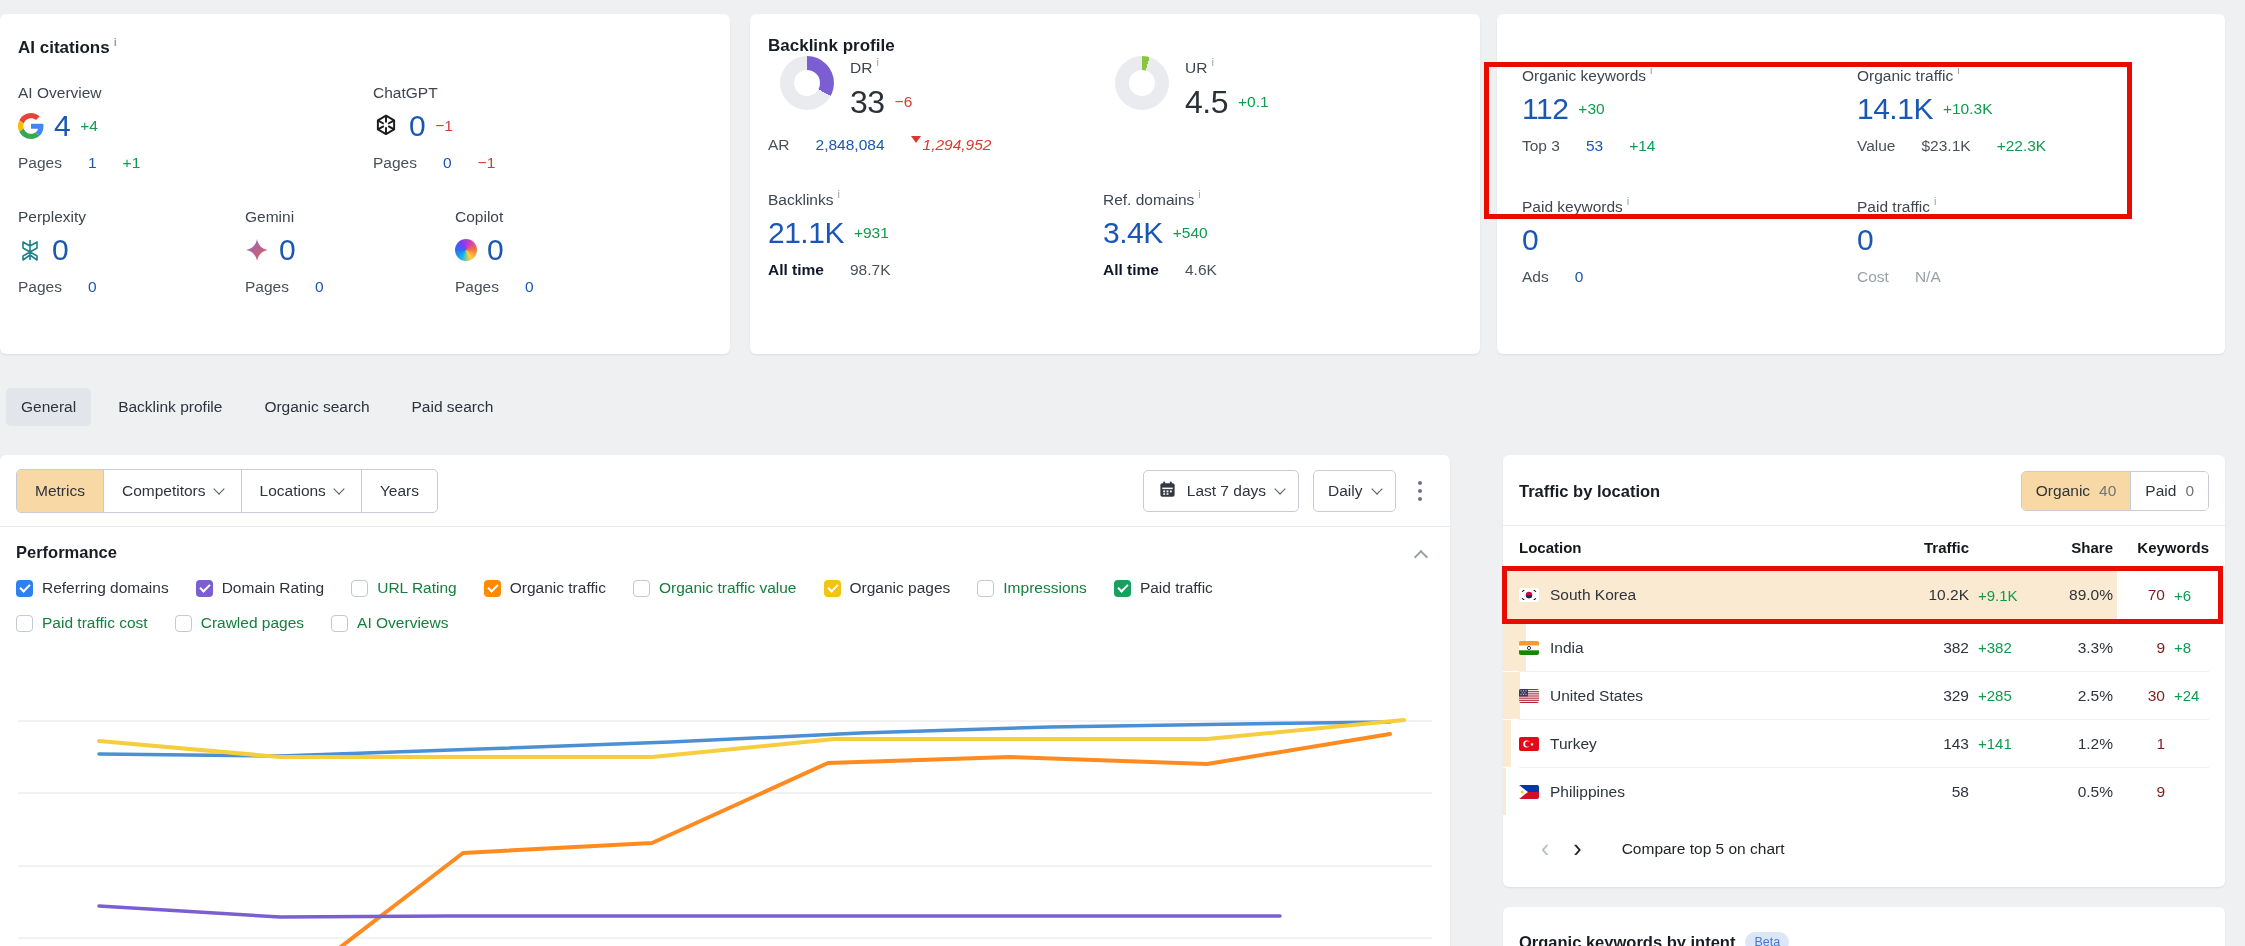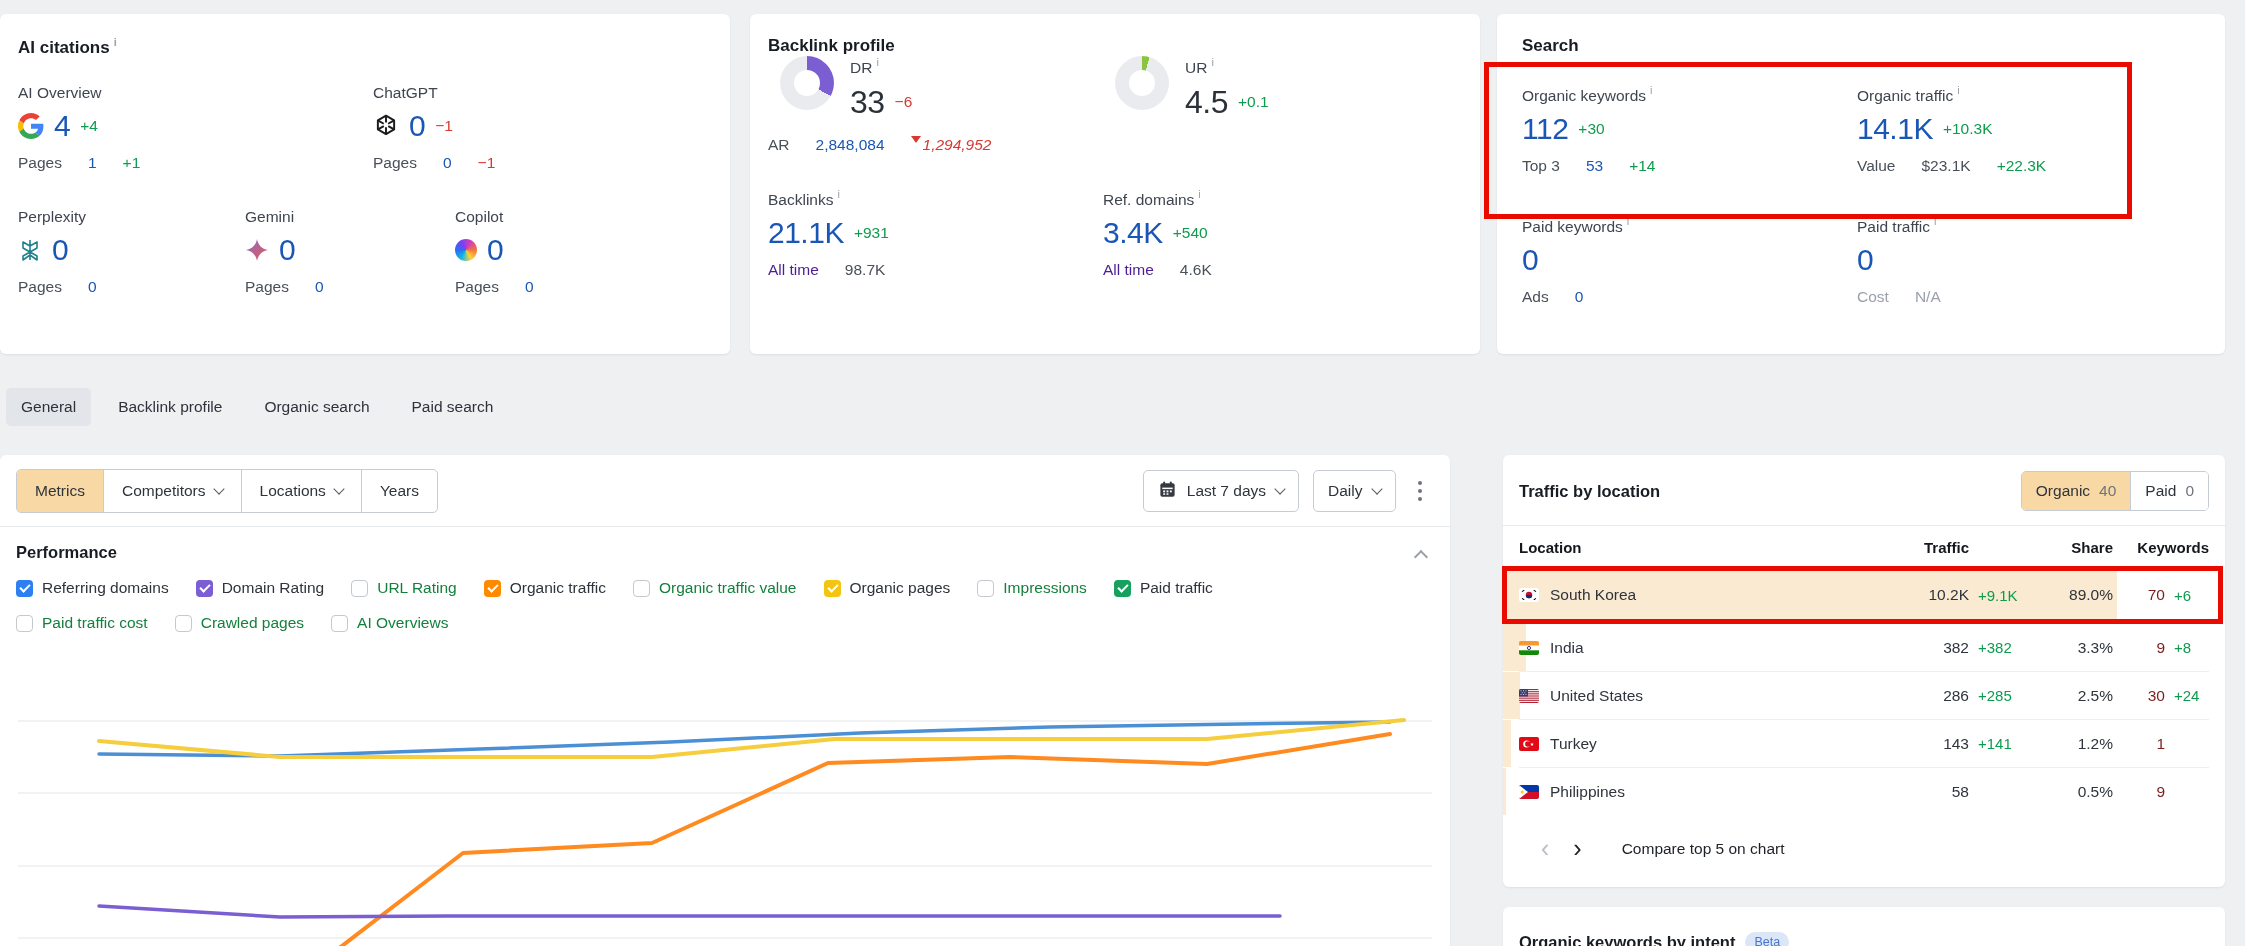--- a/index.html
+++ b/index.html
@@ -10,21 +10,21 @@
   .info{font-size:11px;color:#9aa2ab;margin-left:4px;vertical-align:7px;font-style:normal;}
   .metric-label{font-size:15.5px;color:#3f4550;}
   .vrow{display:flex;align-items:center;gap:10px;margin-top:9px;}
   .big{font-size:30px;color:#1a56b4;letter-spacing:-.5px;line-height:1;}
   .big.dark{color:#2b3138;font-size:32px;}
   .delta{font-size:15.5px;}
   .delta.up{color:#0d9b4d;}
   .delta.down{color:#d93831;}
   .subline{margin-top:13px;font-size:15.5px;color:#4a505a;display:flex;gap:26px;align-items:center;}
   .val-blue{color:#1a56b4;}
-  .graylab{color:#4c1d95;}
+  .graylab{color:#0f172a;font-weight:bold;}
   .muted{color:#9aa1a9;}
   .tri-down{width:0;height:0;border-left:5px solid transparent;border-right:5px solid transparent;border-top:7px solid #d93831;display:inline-block;}
   .donut{width:54px;height:54px;border-radius:50%;position:relative;flex:none;}
   .donut::after{content:'';position:absolute;inset:14px;background:#fff;border-radius:50%;}
   .donut-row{display:flex;gap:16px;align-items:flex-start;}
   
   #card-ai{left:0;top:14px;width:730px;height:340px;padding:22px 18px;}
   #card-bl{left:750px;top:14px;width:730px;height:340px;padding:22px 18px;}
   #card-se{left:1497px;top:14px;width:728px;height:340px;padding:22px 20px 22px 25px;}
   .eng-row{display:flex;margin-top:26px;}
@@ -255,21 +255,20 @@
           </div>
         <div class="subline">
             <span class="graylab">All time</span>
             <span>4.6K</span>
           </div>
       </div>
     </div>
   </div>
 
   <div class="card" id="card-se">
-    <div class="card-title">Search</div>
     <div class="se-cols">
       <div class="se-c1">
         <div class="metric-label"><span>Organic keywords</span><i class="info">i</i></div>
         <div class="vrow">
             <span class="big">112</span>
             <span class="delta up">+30</span>
           </div>
         <div class="subline">
             <span>Top 3</span>
             <span class="val-blue">53</span>
@@ -525,21 +524,21 @@
                   <circle cx="3.2" cy="3.7" r=".5"></circle>
                   <circle cx="5.8" cy="3.7" r=".5"></circle>
                   <circle cx="2" cy="5.6" r=".5"></circle>
                   <circle cx="4.5" cy="5.6" r=".5"></circle>
                   <circle cx="7" cy="5.6" r=".5"></circle>
                 </g>
               </svg>
             </span>
             <span>United States</span>
           </span>
-        <span class="c-right">286</span>
+        <span class="c-right">329</span>
         <span class="c-delta">+285</span>
         <span class="c-right">2.5%</span>
         <span class="c-kw">30</span>
         <span class="c-delta">+24</span>
       </div>
     </div>
 
     <div class="lrow">
       <div class="bar" style="width: 1.2%;"></div>
       <div class="lgrid">

